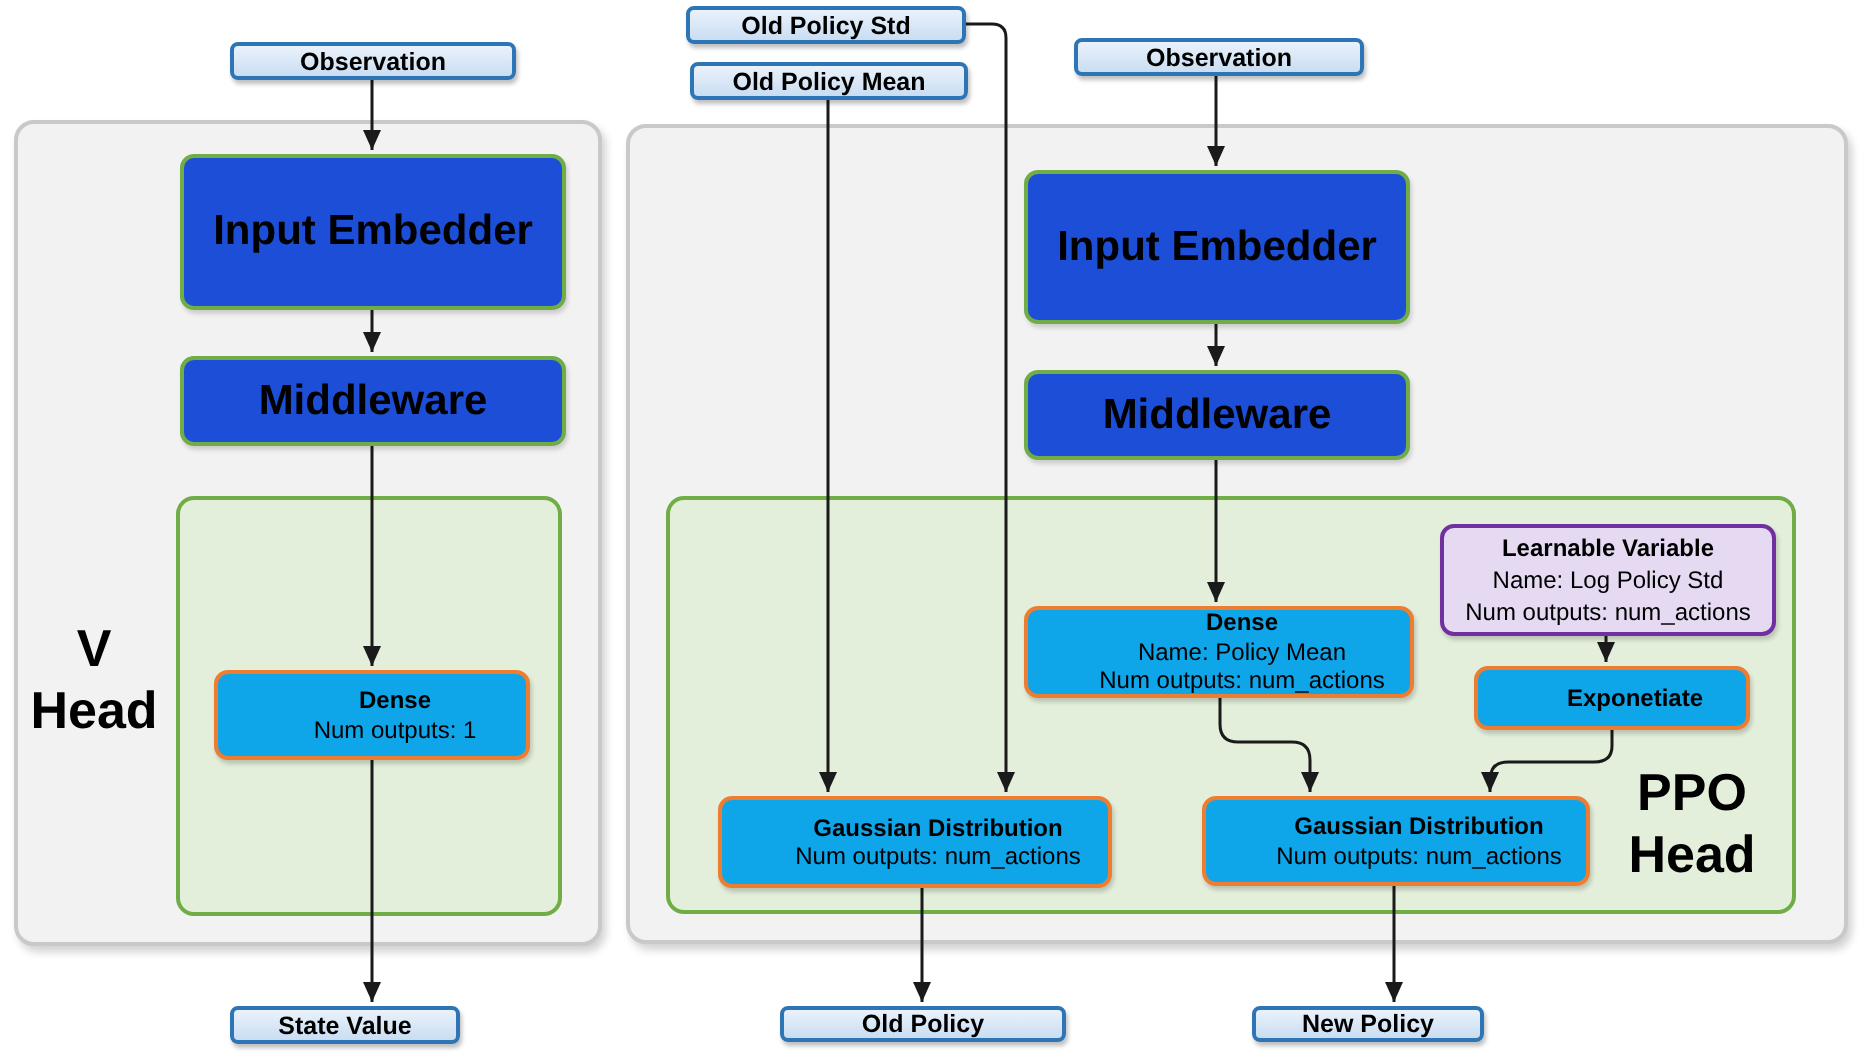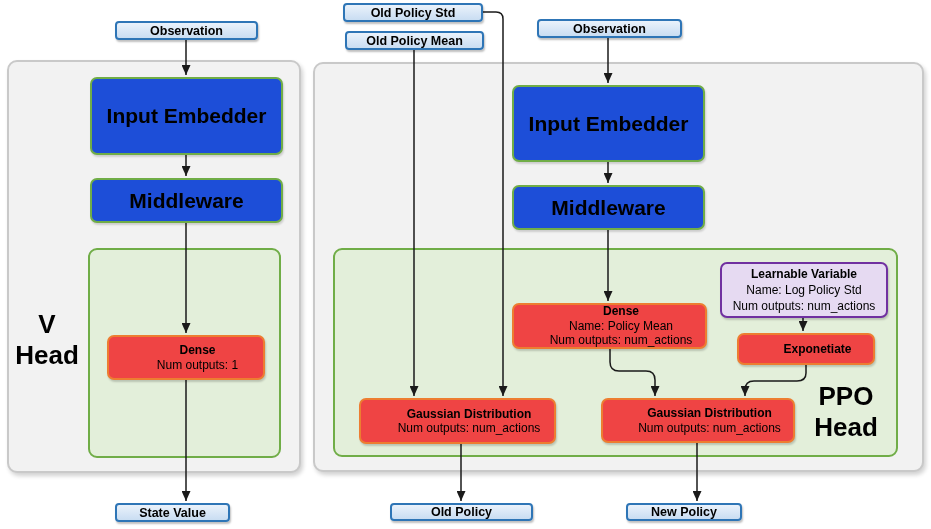--- a/index.html
+++ b/index.html
@@ -55,21 +55,21 @@
   .node-orange, .node-purple {
     flex-direction: column;
     justify-content: center;
     border-radius: 7px;
     font-size: 12px;
     line-height: 14.5px;
     padding: 2px 4px;
     box-shadow: 1px 2px 2px rgba(0,0,0,0.18);
   }
   .node-orange {
-    background: #ef4444;
+    background: #0ea5e9;
     border: 2.5px solid #ED7D31;
     padding-left: 27px;
   }
   .node-purple {
     background: #E6DAF2;
     border: 2.5px solid #7030A0;
     line-height: 16px;
   }
   .node-title { font-weight: bold; }
 

